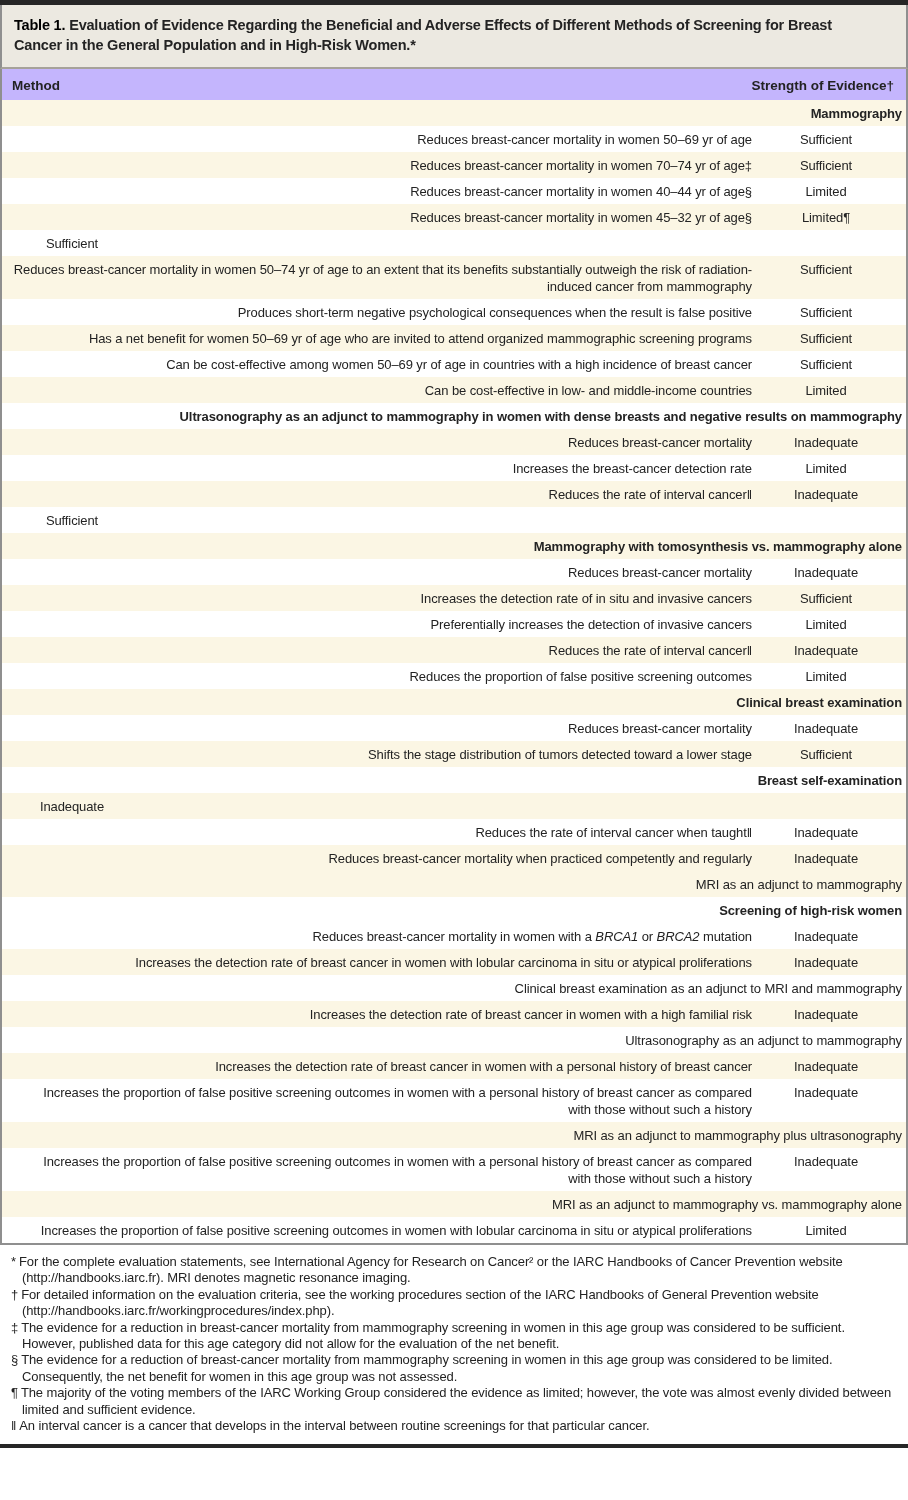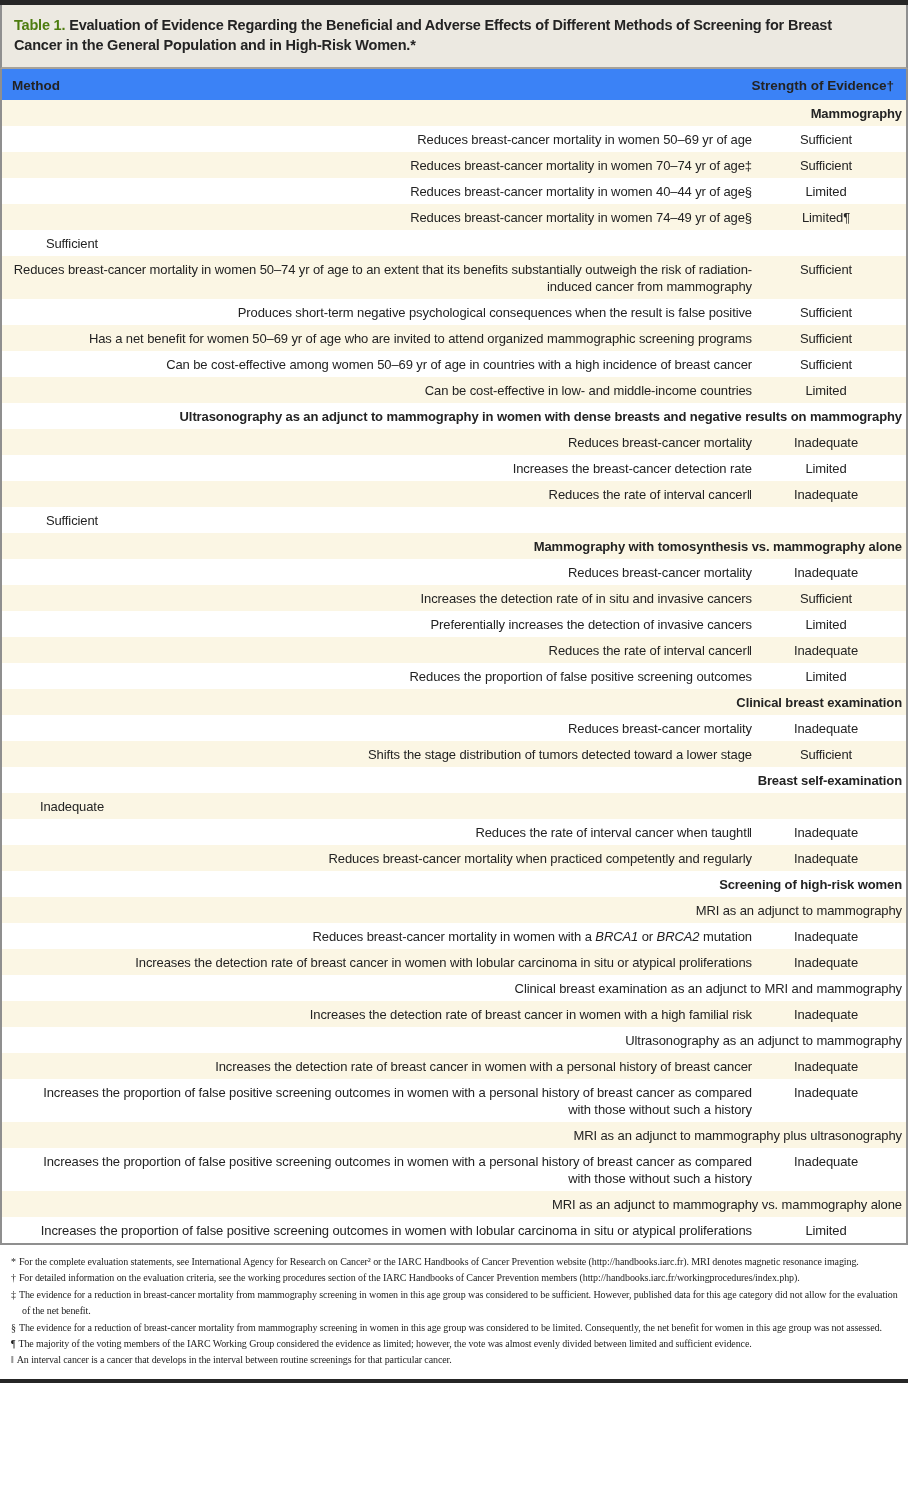--- a/index.html
+++ b/index.html
@@ -16,35 +16,35 @@
     background:#ECE9E1;
     border-left:2px solid #8F8F8F;
     border-right:2px solid #8F8F8F;
     border-bottom:2px solid #A6A29A;
     padding:10px 26px 12px 12px;
     font-size:14.5px;
     font-weight:bold;
     line-height:20px;
     letter-spacing:-0.2px;
   }
-  .title-label{color:#4d7c0f;}
+  .title-label{color:#000000;}
   .tbl{
     border-left:2px solid #8F8F8F;
     border-right:2px solid #8F8F8F;
     border-bottom:2px solid #8F8F8F;
     background:#fff;
   }
   .header-row{
     display:flex;
     justify-content:space-between;
     align-items:flex-end;
     padding:9px 12px 7px 10px;
     font-size:13.5px;
     font-weight:bold;
-    background:#3b82f6;
+    background:#c4b5fd;
   }
   .tbody .trow{
     display:flex;
     align-items:flex-start;
     font-size:13px;
     line-height:17px;
     letter-spacing:-0.1px;
   }
   .trow.shade{background:#FBF6E4;}
   .trow .txt{
@@ -60,24 +60,23 @@
   .trow.section .txt{font-weight:bold;}
   .trow .val{
     width:150px;
     flex:none;
     box-sizing:border-box;
     text-align:center;
     padding:4.5px 10px 4.5px 0;
   }
   .footnotes{
     padding:9px 8px 7px 6px;
-    font-size:10px;
+    font-size:13px;
     line-height:16.4px;
     letter-spacing:-0.1px;
-    font-family:Liberation Serif, serif;
   }
   .fn{
     padding-left:16px;
     text-indent:-11px;
   }
   .fn .marker{padding-right:3px;}
   i{margin-top:32px;}
 </style>
 </head>
 <body>
@@ -105,21 +104,21 @@
         </div>
         <div class="trow shade">
           <div class="txt">Reduces breast-cancer mortality in women 70–74 yr of age‡</div>
           <div class="val">Sufficient</div>
         </div>
         <div class="trow">
           <div class="txt">Reduces breast-cancer mortality in women 40–44 yr of age§</div>
           <div class="val">Limited</div>
         </div>
         <div class="trow shade">
-          <div class="txt">Reduces breast-cancer mortality in women 74–49 yr of age§</div>
+          <div class="txt">Reduces breast-cancer mortality in women 45–32 yr of age§</div>
           <div class="val">Limited¶</div>
         </div>
         <div class="trow">
           <div class="val">Sufficient</div>
         </div>
         <div class="trow shade">
           <div class="txt">Reduces breast-cancer mortality in women 50–74 yr of age to an extent that its benefits substantially outweigh the risk of radiation-induced cancer from mammography</div>
           <div class="val">Sufficient</div>
         </div>
         <div class="trow">
@@ -197,26 +196,26 @@
           <div class="val">Inadequate</div>
         </div>
         <div class="trow">
           <div class="txt">Reduces the rate of interval cancer when taught‖</div>
           <div class="val">Inadequate</div>
         </div>
         <div class="trow shade">
           <div class="txt">Reduces breast-cancer mortality when practiced competently and regularly</div>
           <div class="val">Inadequate</div>
         </div>
+        <div class="trow shade subsection">
+          <div class="txt">MRI as an adjunct to mammography</div>
+        </div>
         <div class="trow section">
           <div class="txt">Screening of high-risk women</div>
         </div>
-        <div class="trow shade subsection">
-          <div class="txt">MRI as an adjunct to mammography</div>
-        </div>
         <div class="trow indent">
           <div class="txt">Reduces breast-cancer mortality in women with a <i>BRCA1</i> or <i>BRCA2</i> mutation</div>
           <div class="val">Inadequate</div>
         </div>
         <div class="trow shade indent">
           <div class="txt">Increases the detection rate of breast cancer in women with lobular carcinoma in situ or atypical proliferations</div>
           <div class="val">Inadequate</div>
         </div>
         <div class="trow subsection">
           <div class="txt">Clinical breast examination as an adjunct to MRI and mammography</div>
@@ -248,21 +247,21 @@
         </div>
         <div class="trow indent">
           <div class="txt">Increases the proportion of false positive screening outcomes in women with lobular carcinoma in situ or atypical proliferations</div>
           <div class="val">Limited</div>
         </div>
       </div>
   </div>
 
   <div class="footnotes" id="footnotes">
       <div class="fn"><span class="marker">*</span><span>For the complete evaluation statements, see International Agency for Research on Cancer² or the IARC Handbooks of Cancer Prevention website (http://handbooks.iarc.fr). MRI denotes magnetic resonance imaging.</span></div>
-      <div class="fn"><span class="marker">†</span><span>For detailed information on the evaluation criteria, see the working procedures section of the IARC Handbooks of Cancer Prevention members (http://handbooks.iarc.fr/workingprocedures/index.php).</span></div>
+      <div class="fn"><span class="marker">†</span><span>For detailed information on the evaluation criteria, see the working procedures section of the IARC Handbooks of General Prevention website (http://handbooks.iarc.fr/workingprocedures/index.php).</span></div>
       <div class="fn"><span class="marker">‡</span><span>The evidence for a reduction in breast-cancer mortality from mammography screening in women in this age group was considered to be sufficient. However, published data for this age category did not allow for the evaluation of the net benefit.</span></div>
       <div class="fn"><span class="marker">§</span><span>The evidence for a reduction of breast-cancer mortality from mammography screening in women in this age group was considered to be limited. Consequently, the net benefit for women in this age group was not assessed.</span></div>
       <div class="fn"><span class="marker">¶</span><span>The majority of the voting members of the IARC Working Group considered the evidence as limited; however, the vote was almost evenly divided between limited and sufficient evidence.</span></div>
       <div class="fn"><span class="marker">‖</span><span>An interval cancer is a cancer that develops in the interval between routine screenings for that particular cancer.</span></div>
     </div>
 
   <div class="bottom-rule"></div>
 </div>
 
 </body></html>

